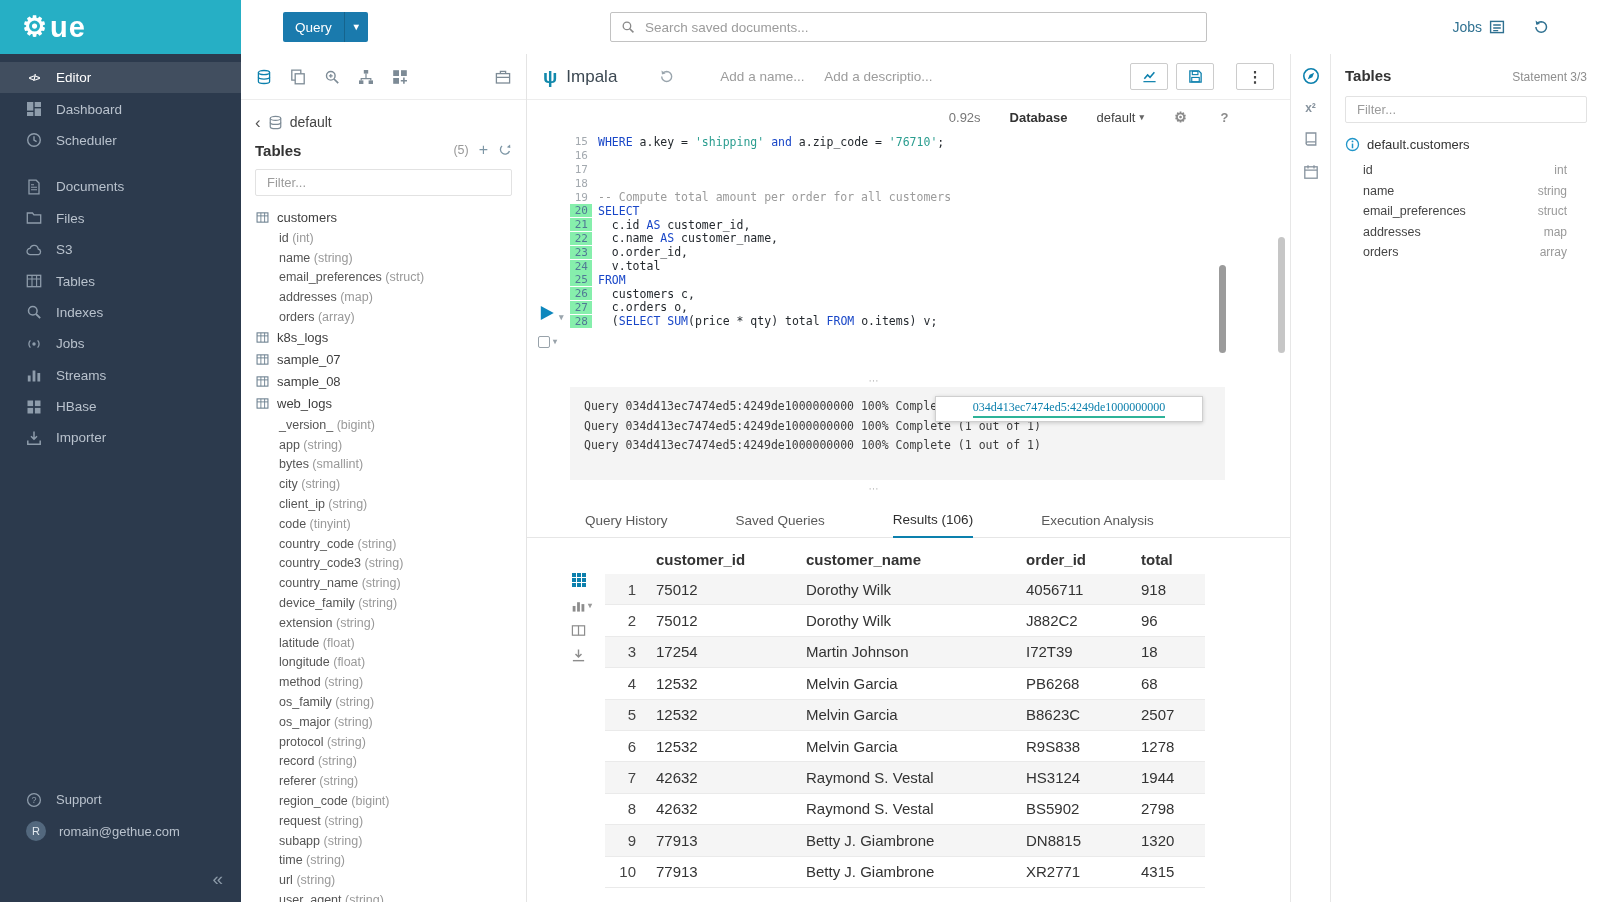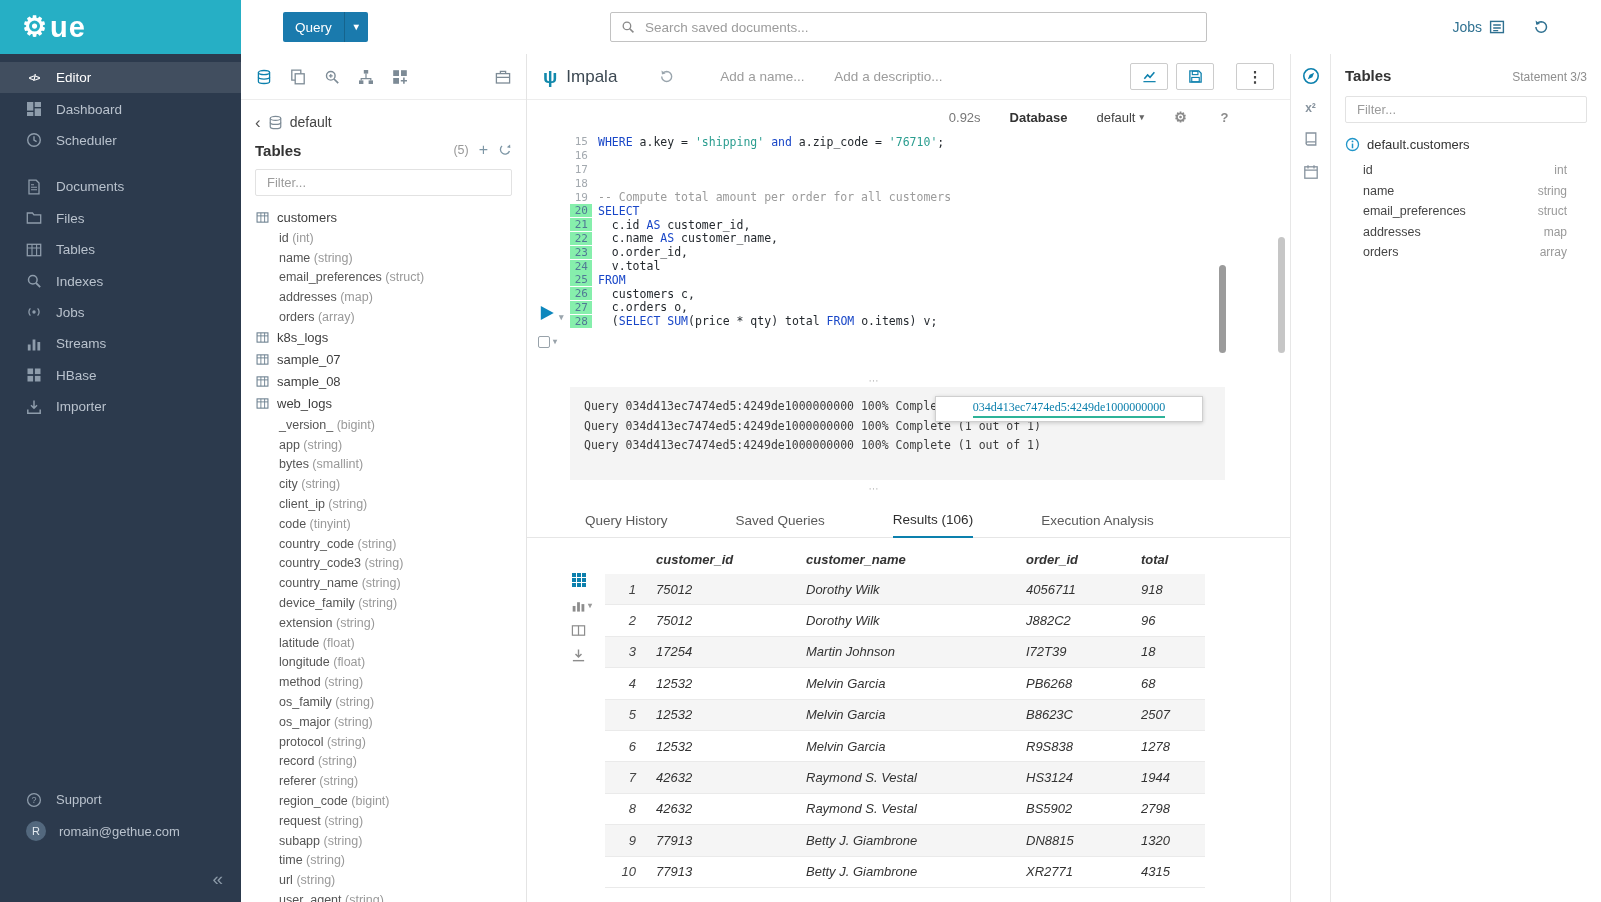--- a/index.html
+++ b/index.html
@@ -63,21 +63,21 @@
   .col-t{color:#999;}
 
   
   .main{position:absolute;left:527px;top:54px;width:763px;bottom:0;background:#fff;}
   .editor-header{height:46px;display:flex;align-items:center;padding:0 16px;border-bottom:1px solid #ededed;}
   .impala-ic{color:#1289ac;margin-right:9px;}
   .engine-name{font-size:17px;color:#3c4852;}
   .eh-history{margin-left:42px;color:#9aa5ad;cursor:pointer;}
   .eh-input{border:none;outline:none;font-size:13.5px;color:#333;font-family:inherit;}
   .name-input{margin-left:44px;width:92px;}
-  .desc-input{margin-left:22px;width:118px;}
+  .desc-input{margin-left:12px;width:118px;}
   .eh-actions{margin-left:auto;display:flex;align-items:center;gap:8px;}
   .eh-btn{width:38px;height:27px;border:1px solid #ccc;border-radius:2px;display:flex;align-items:center;justify-content:center;background:#fff;cursor:pointer;color:#0c80ad;}
   .eh-btn.kebab{margin-left:14px;color:#444;}
   .status-row{height:34px;display:flex;align-items:center;justify-content:flex-end;gap:29px;padding-right:58px;font-size:13px;color:#777;}
   .db-label{color:#333;font-weight:bold;}
   .db-value{color:#444;display:flex;align-items:center;gap:4px;cursor:pointer;}
   .status-ic{color:#8a8a8a;cursor:pointer;}
 
   .code-wrap{position:absolute;left:43px;top:81px;right:70px;height:196px;
              font-family:"DejaVu Sans Mono","Liberation Mono",monospace;font-size:11.5px;cursor:text;}
@@ -110,21 +110,21 @@
 
   #tabs-row{position:absolute;left:0;top:451px;width:763px;height:33px;display:flex;align-items:flex-end;padding-left:58px;gap:68px;
             border-bottom:1px solid #e6e6e6;font-size:13.5px;color:#5a5a5a;}
   .tab{padding-bottom:9px;cursor:pointer;white-space:nowrap;}
   .tab.active{color:#2e2e2e;border-bottom:2px solid #0c80ad;margin-bottom:-1px;}
 
   .results{position:absolute;left:0;top:484px;right:0;bottom:0;}
   .results-icons{position:absolute;left:44px;top:34px;display:flex;flex-direction:column;gap:10px;color:#8d8d8d;}
   .ri{display:flex;align-items:center;gap:2px;cursor:pointer;}
   .ri.active{color:#0c80ad;}
-  .res-table{position:absolute;left:78px;top:6px;width:600px;font-size:13px;font-style:italic;}
+  .res-table{position:absolute;left:78px;top:6px;width:600px;font-size:15px;}
   #res-header{display:grid;grid-template-columns:45px 150px 220px 115px 70px;height:30px;align-items:center;font-weight:bold;color:#333;}
   .res-row{display:grid;grid-template-columns:45px 150px 220px 115px 70px;height:31.4px;align-items:center;border-bottom:1px solid #eaeaea;cursor:pointer;}
   .res-row.odd{background:#f5f5f5;}
   .res-cell{padding-left:6px;overflow:hidden;white-space:nowrap;}
   .res-cell.idx{text-align:right;padding-right:14px;color:#444;}
 
   
   .right-strip{position:absolute;left:1290px;top:54px;width:40px;bottom:0;border-left:1px solid #e7e7e7;
                display:flex;flex-direction:column;align-items:center;padding-top:13px;gap:17px;color:#87939e;background:#fff;}
   .right-strip .active{color:#0c80ad;}
@@ -189,20 +189,28 @@
           </span>
           <span class="nav-label">Documents</span>
         </div>
         <div class="nav-item">
           <span class="icon i16 nav-ic">
             <svg viewBox="0 0 16 16">
               <path d="M1.3 3h5.2l1.4 1.9h6.8V13H1.3z" fill="none" stroke="currentColor" stroke-width="1.3"></path>
             </svg>
           </span>
           <span class="nav-label">Files</span>
+        </div>
+        <div class="nav-item">
+          <span class="icon i16 nav-ic">
+            <svg viewBox="0 0 16 16">
+              <path d="M4.3 12.6a3.1 3.1 0 01-.3-6.2A4.2 4.2 0 0112.2 7a2.9 2.9 0 01.4 5.6z" fill="none" stroke="currentColor" stroke-width="1.3"></path>
+            </svg>
+          </span>
+          <span class="nav-label">S3</span>
         </div>
         <div class="nav-item">
           <span class="icon i16 nav-ic">
             <svg viewBox="0 0 16 16">
               <rect x="1.3" y="2.3" width="13.4" height="11.4" fill="none" stroke="currentColor" stroke-width="1.3"></rect>
               <path d="M1.3 6h13.4M6 2.3v11.4M10.6 2.3v11.4" stroke="currentColor" stroke-width="1.1"></path>
             </svg>
           </span>
           <span class="nav-label">Tables</span>
         </div>

